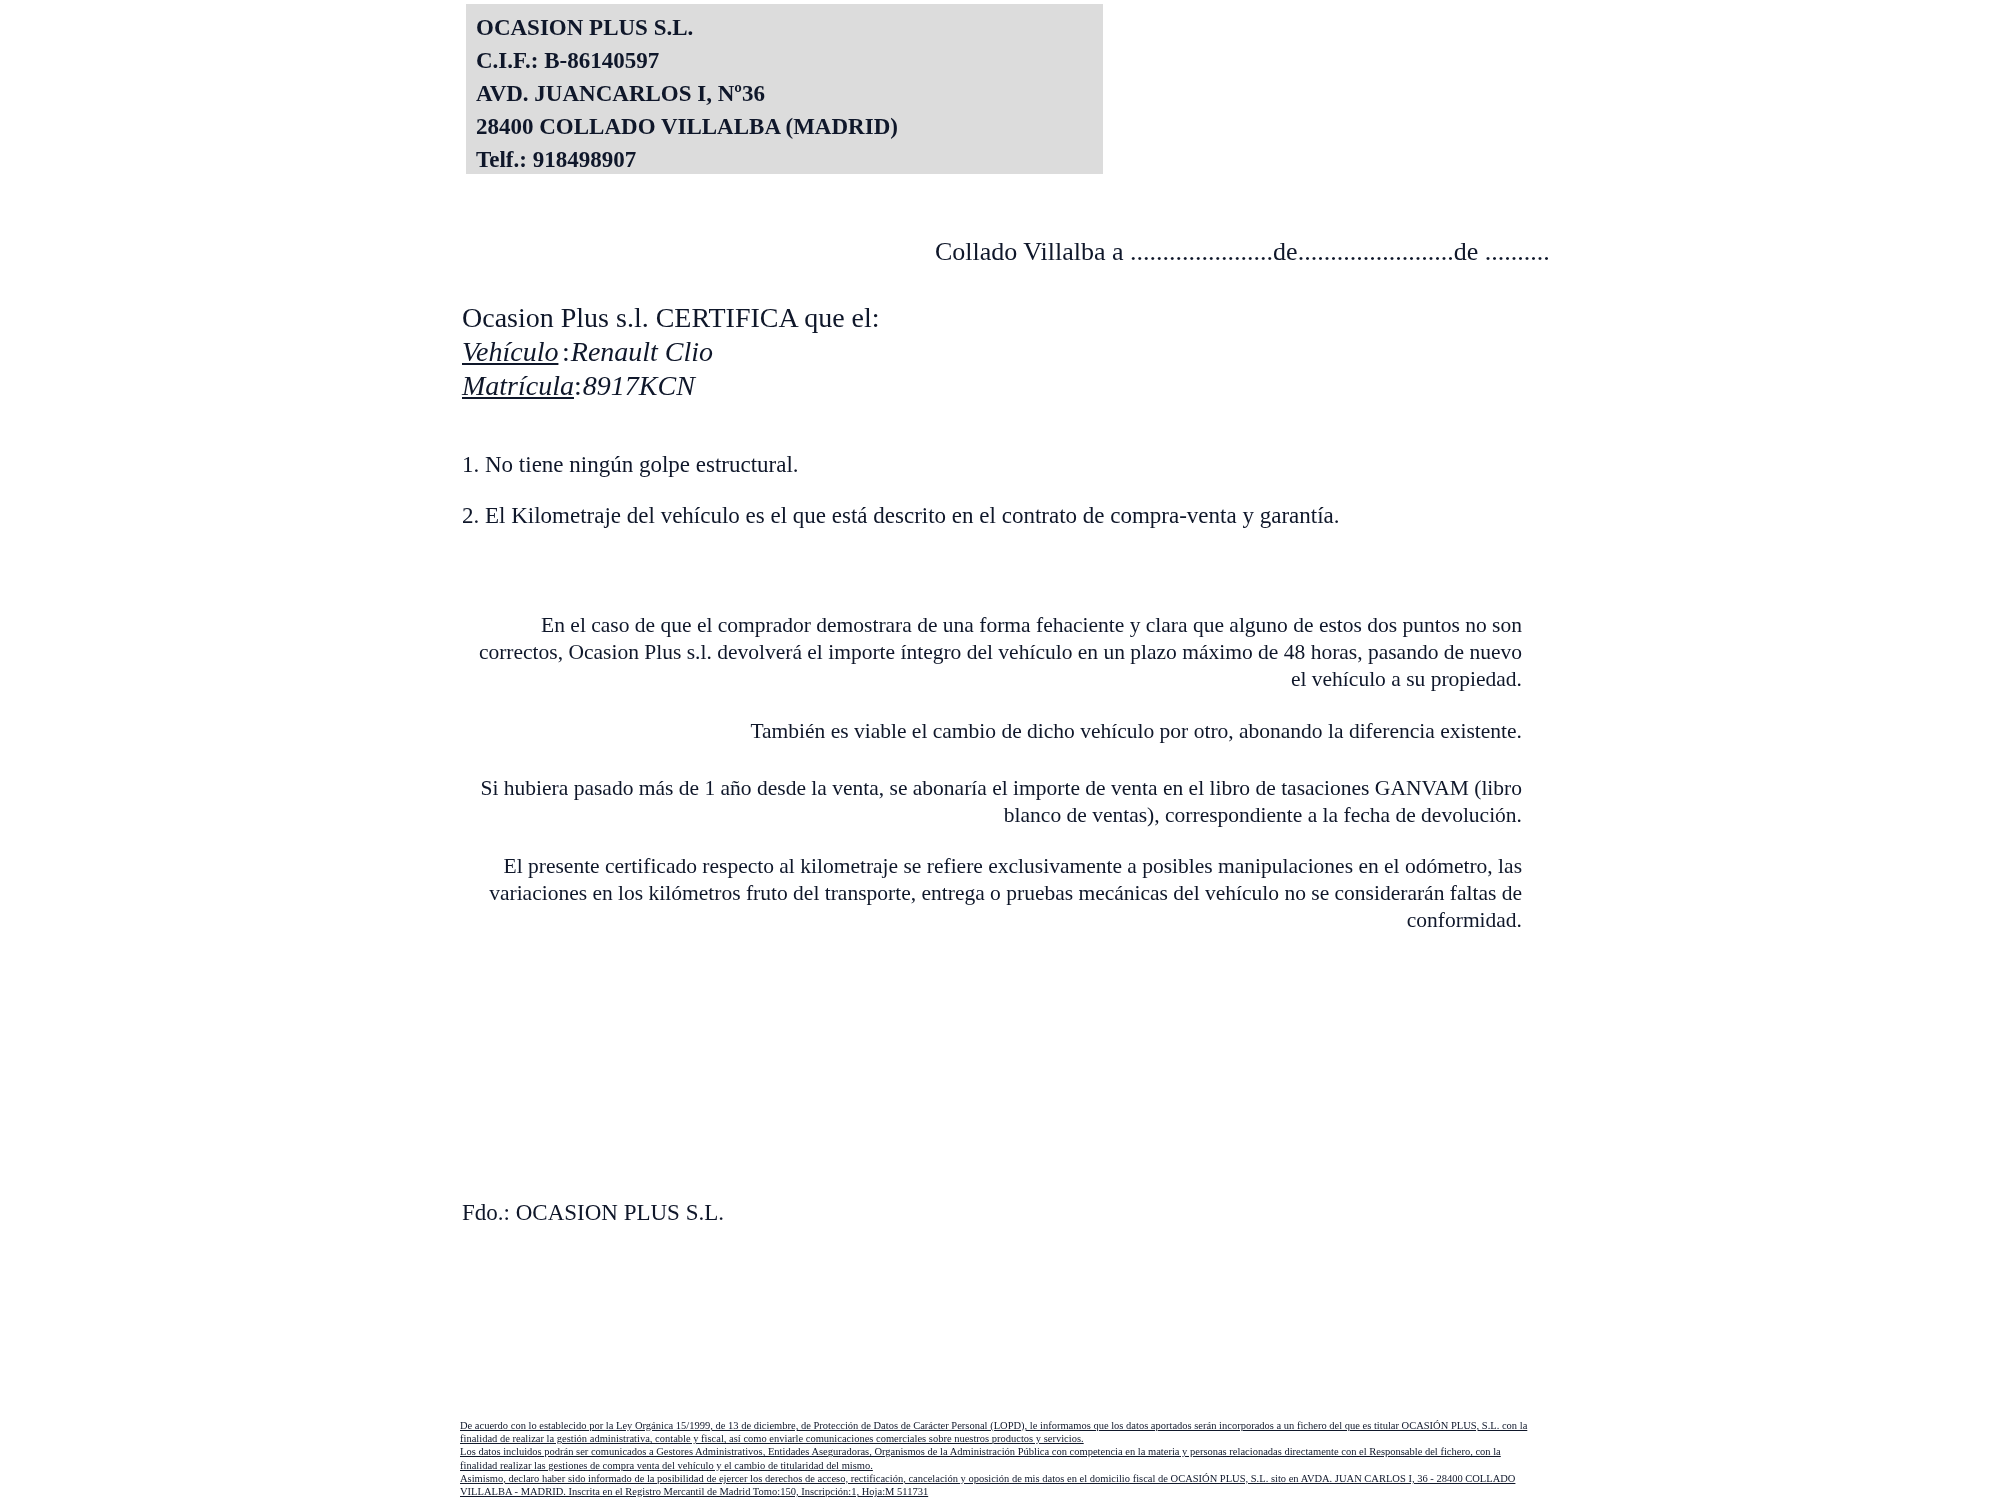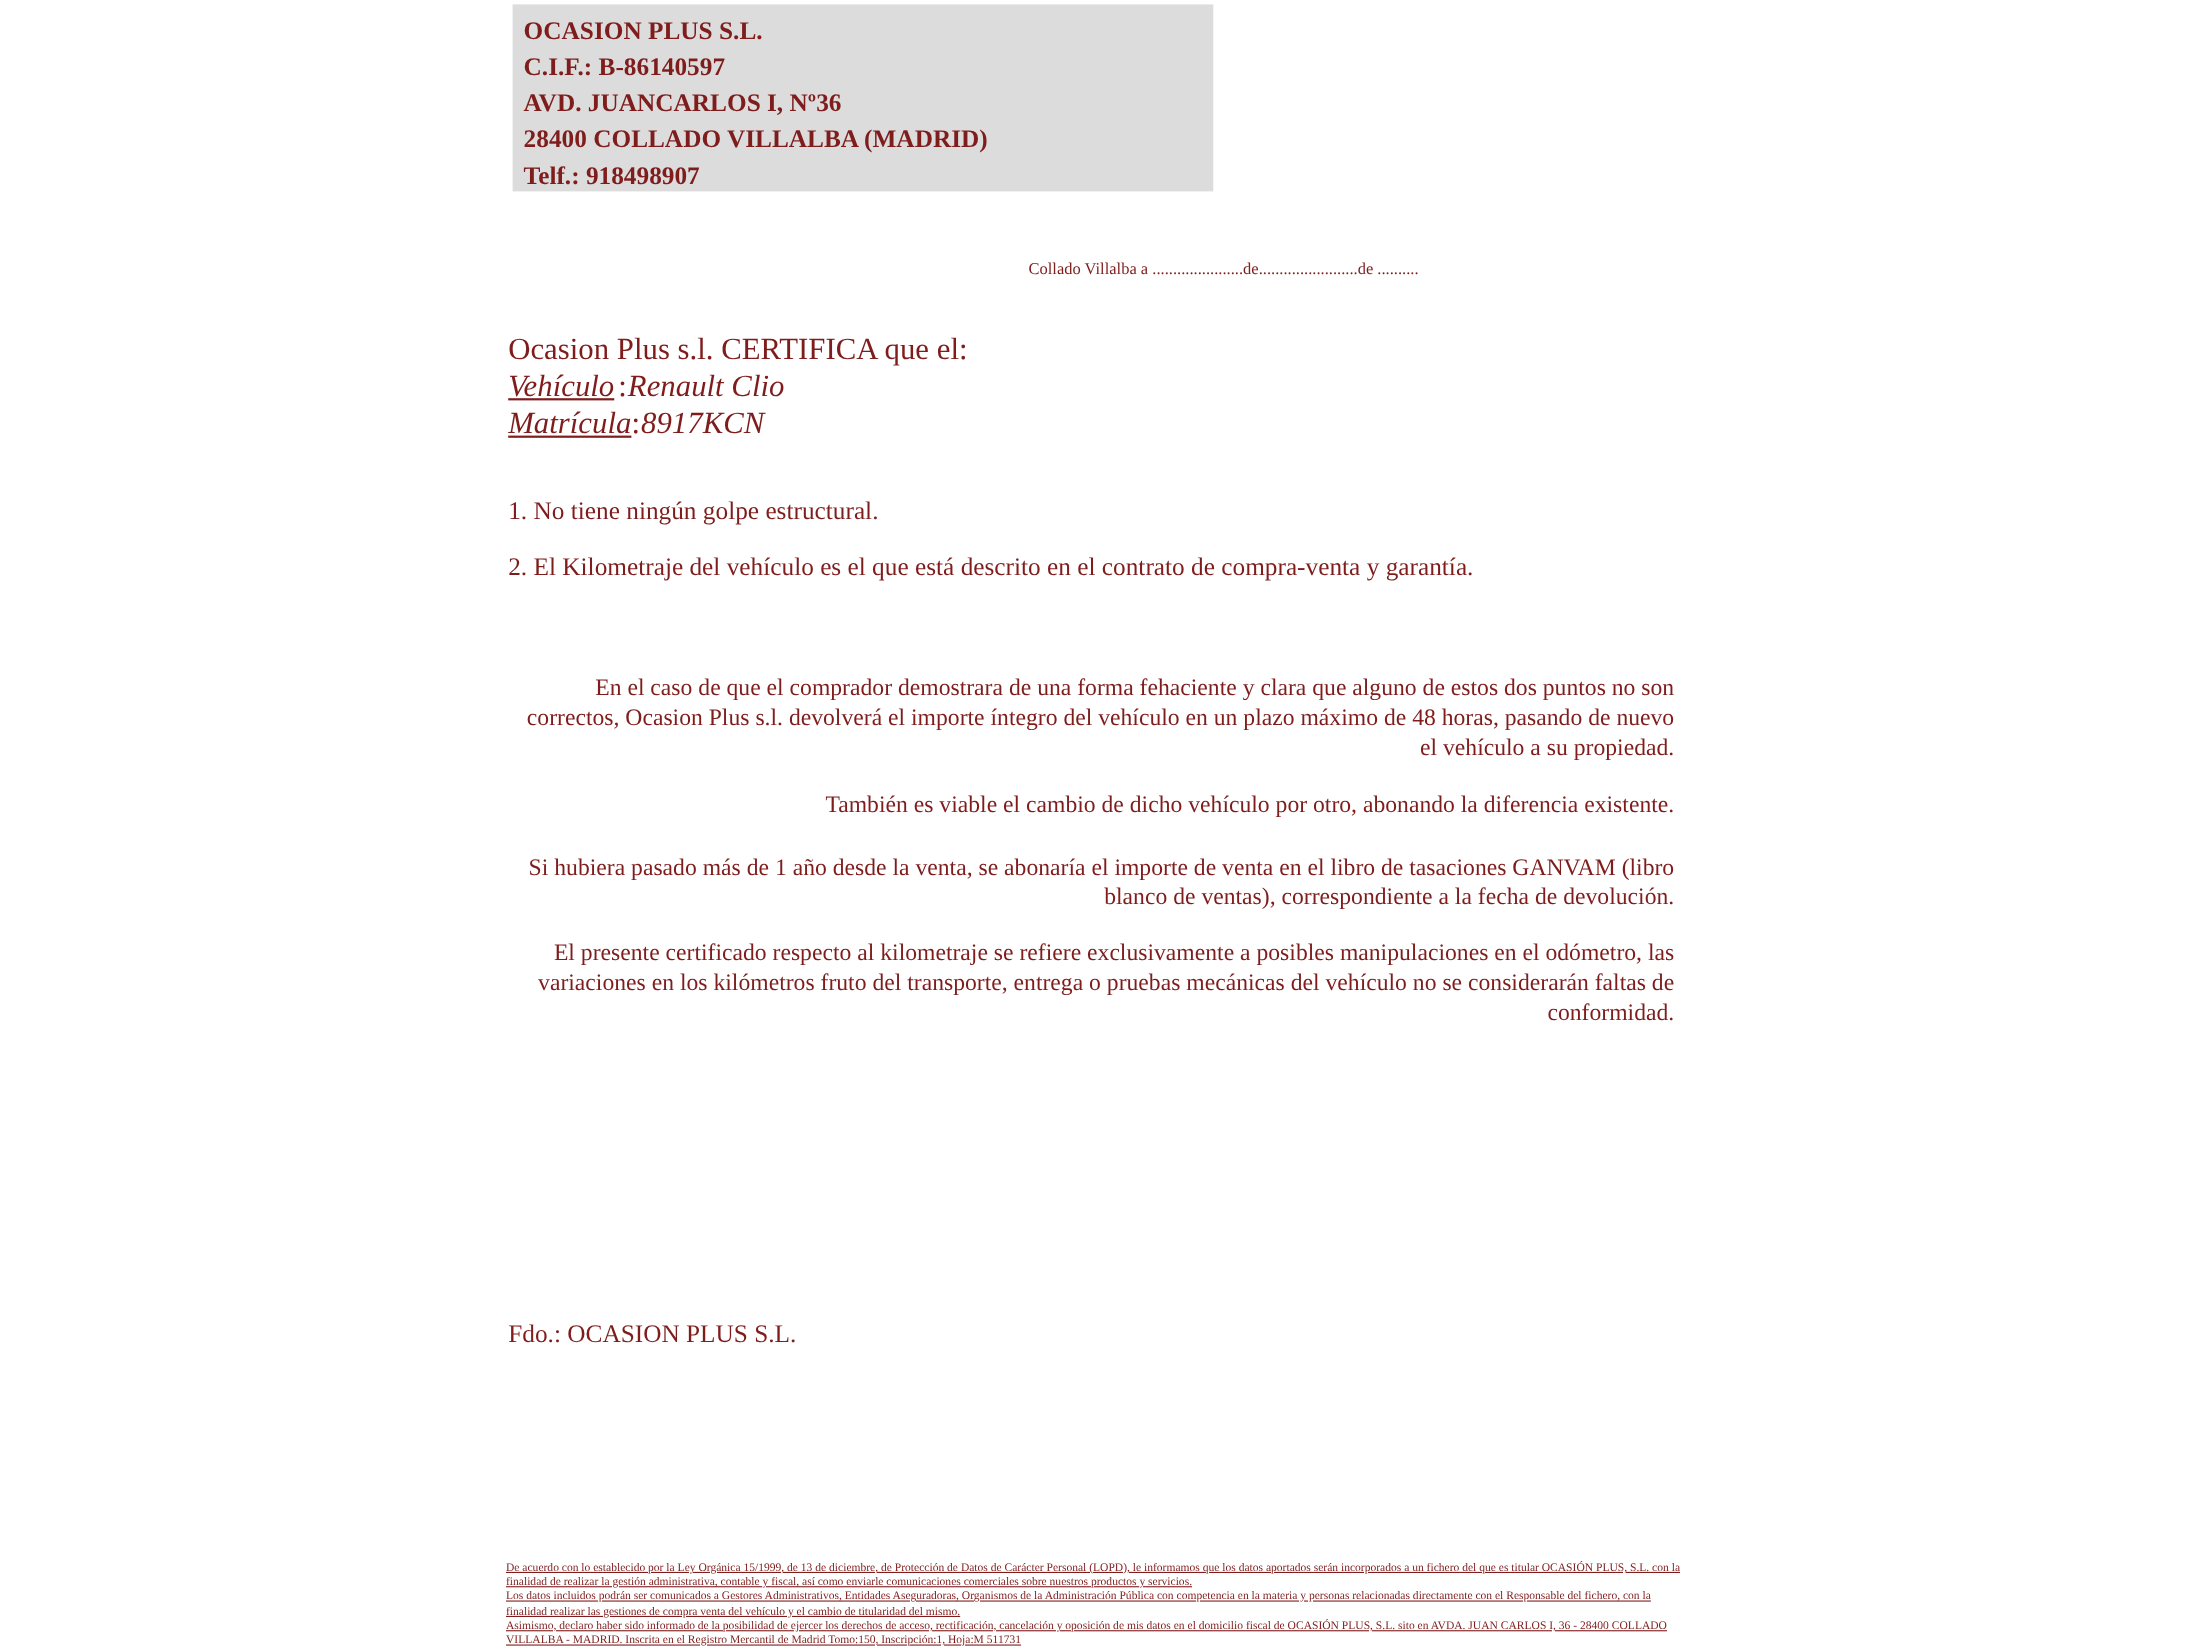--- a/index.html
+++ b/index.html
@@ -1,40 +1,40 @@
 <!DOCTYPE html>
 <html><head>
 <meta charset="utf-8">
 <style>
   html, body { margin: 0; padding: 0; background: #ffffff; }
   .page {
     position: relative;
     width: 2000px;
     height: 1500px;
     background: #ffffff;
-    color: #7f1d1d;
+    color: #0f172a;
     font-family: "Liberation Serif", "DejaVu Serif", serif;
     overflow: hidden;
   }
   .header-box {
     position: absolute;
     left: 466px; top: 4px;
     width: 637px; height: 170px;
     box-sizing: border-box;
     padding: 7px 0 0 10px;
     background: #dcdcdc;
     font-weight: bold;
     font-size: 23px;
     line-height: 33px;
     overflow: hidden;
   }
   .date-line {
     position: absolute;
     left: 935px; top: 237px;
-    font-size: 15px;
+    font-size: 26px;
     white-space: nowrap;
   }
   .certify {
     position: absolute;
     left: 462px; top: 301px;
     font-size: 28px;
     line-height: 34px;
   }
   .field-label {
     display: inline-block;

